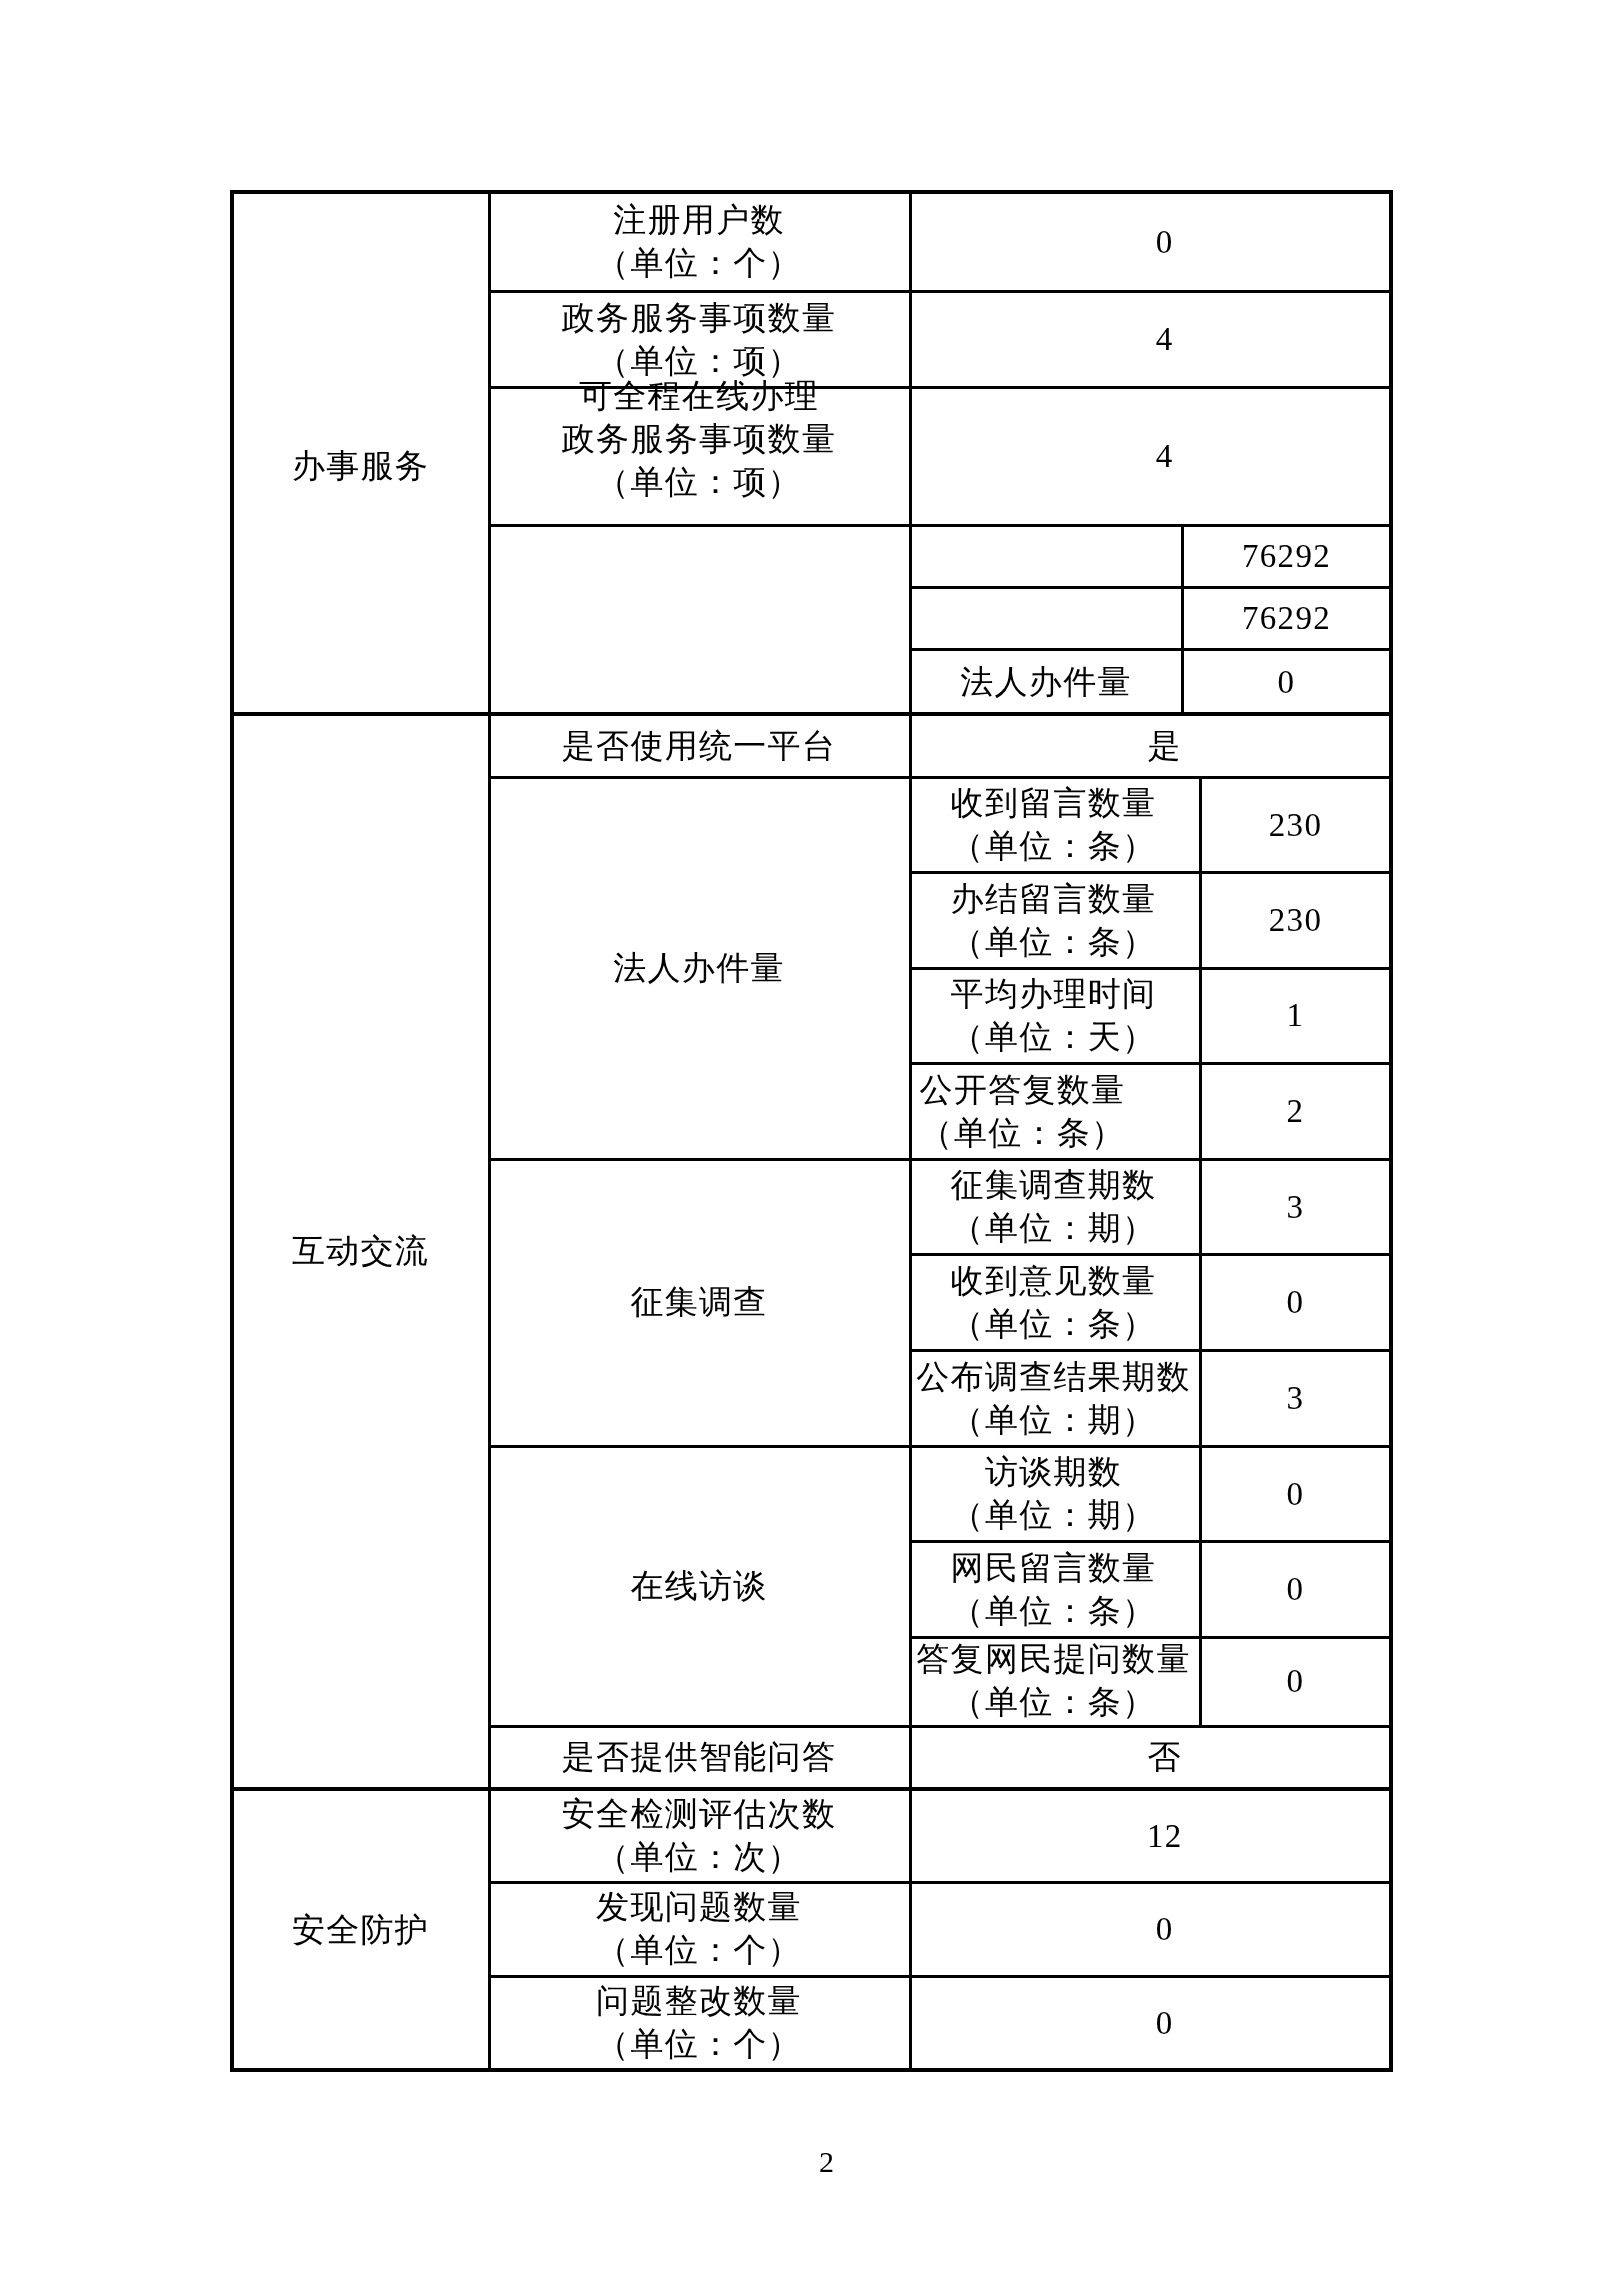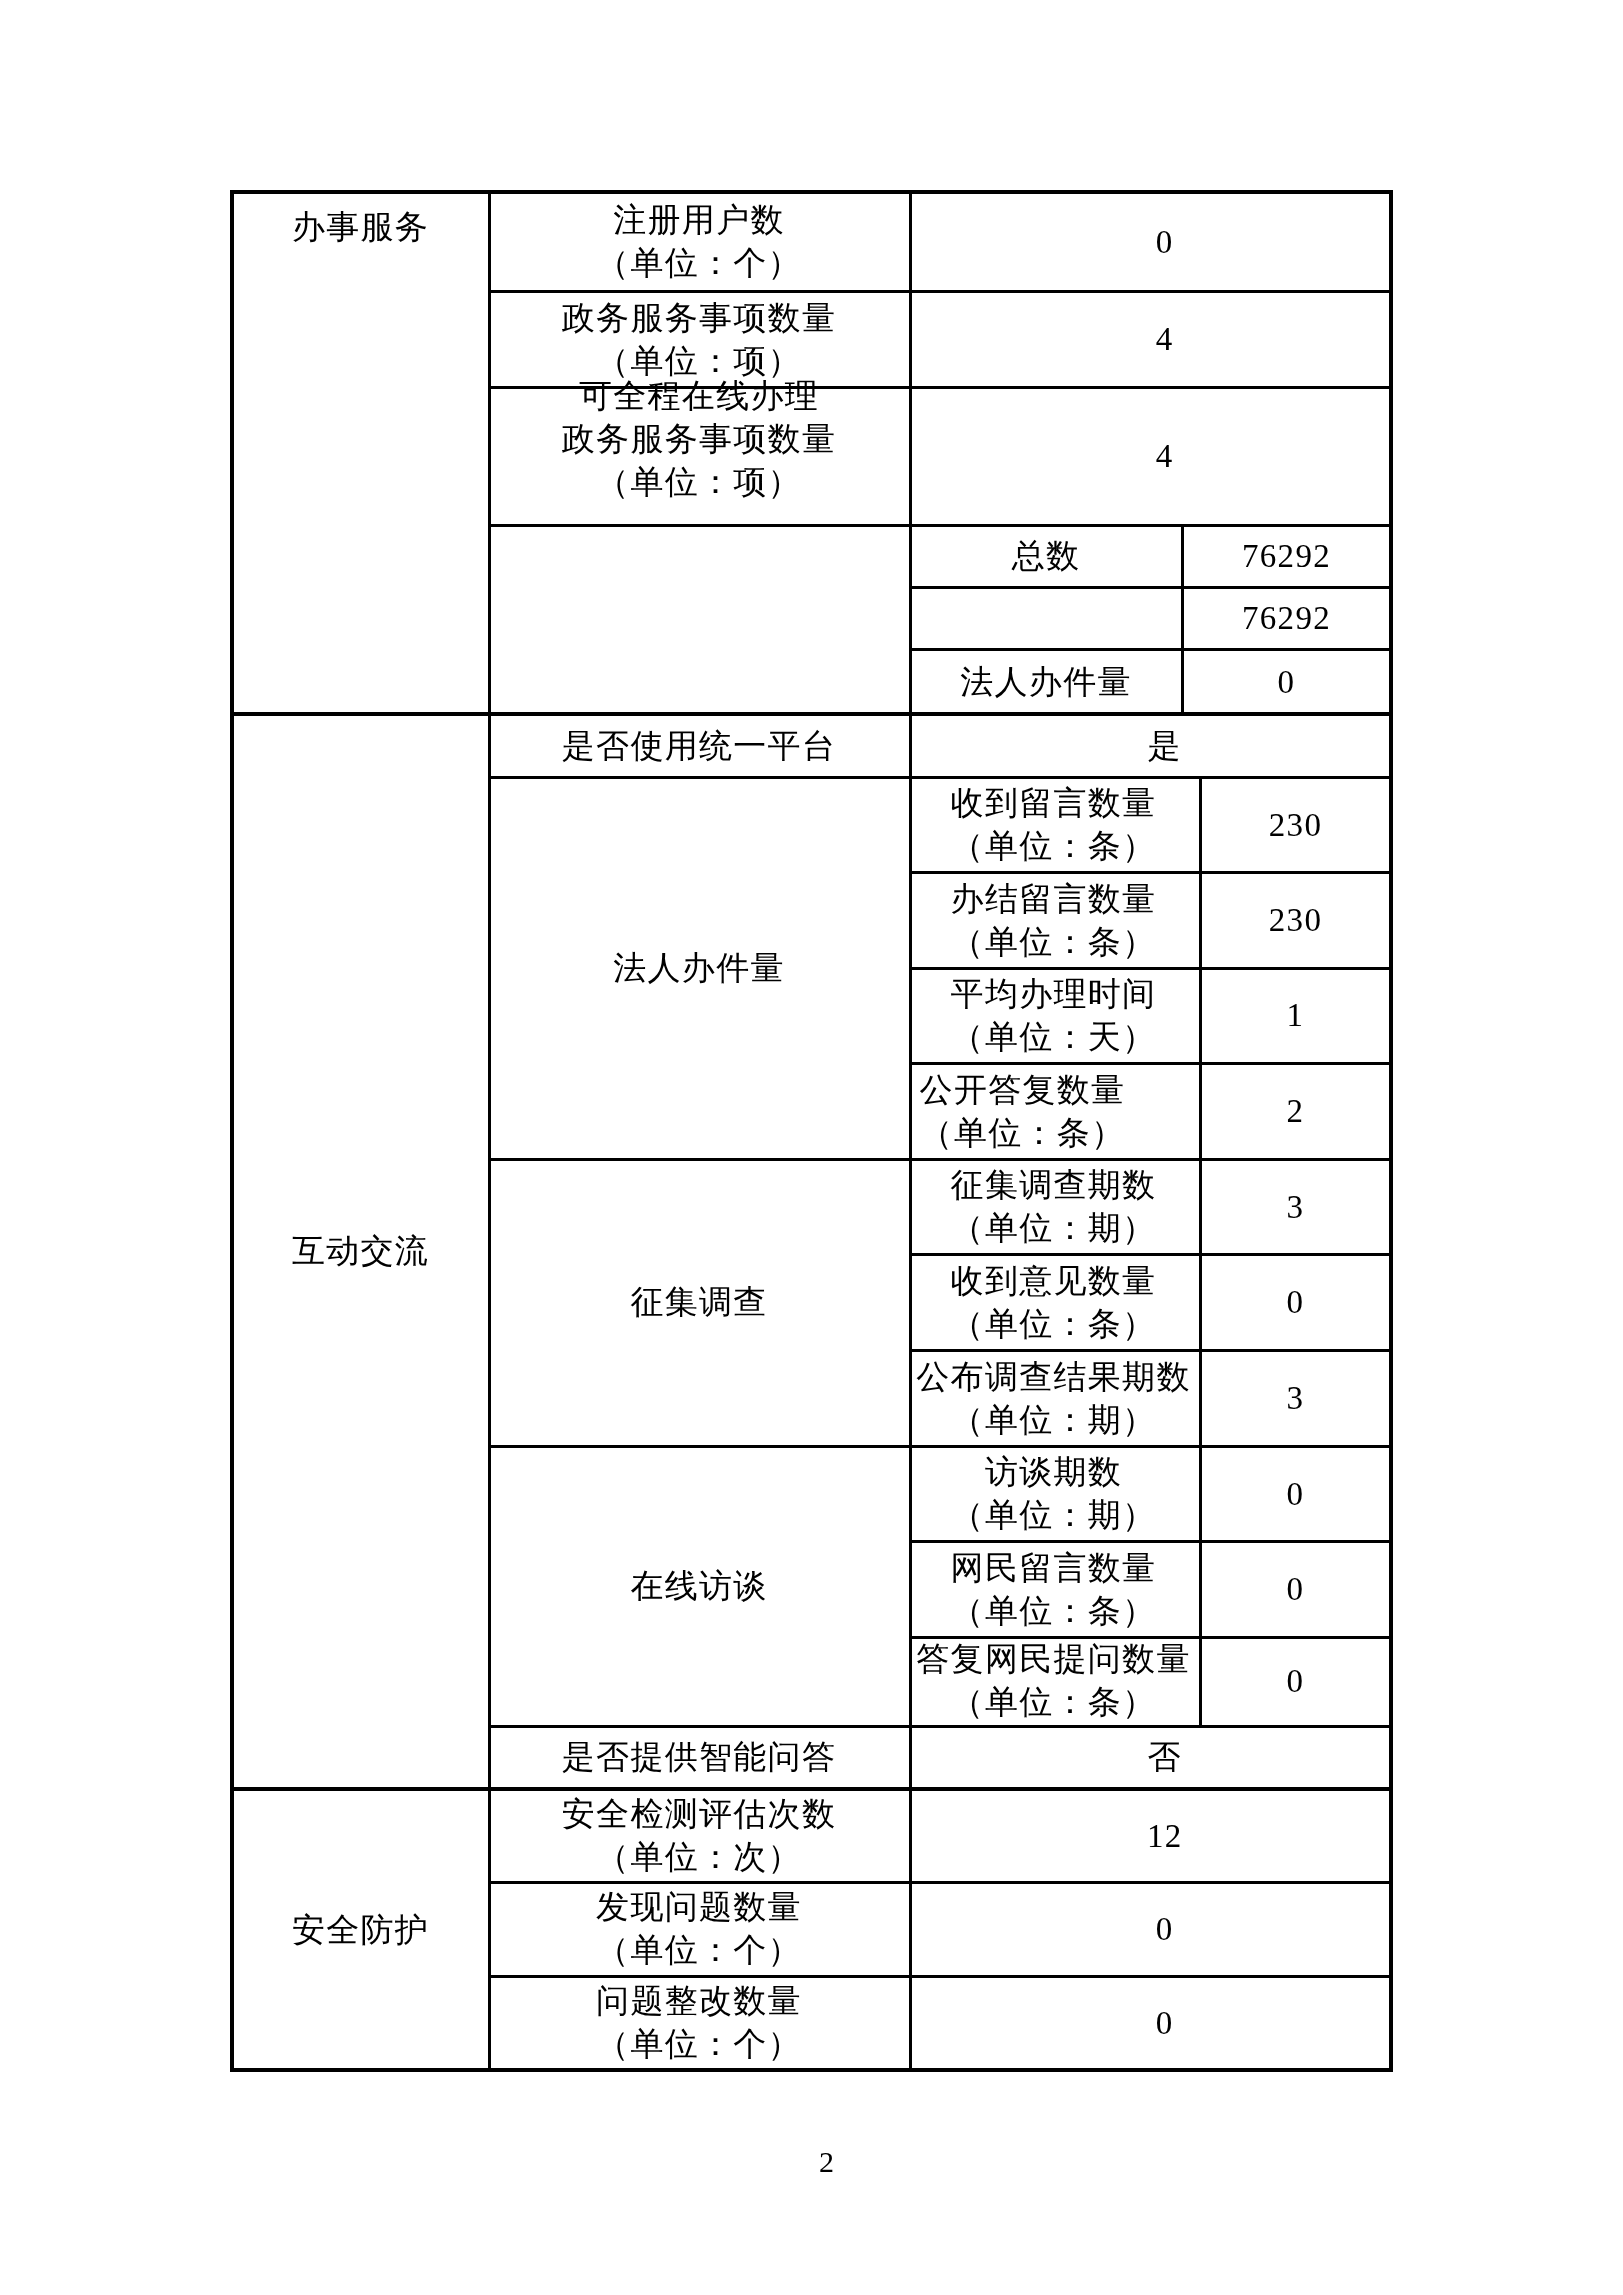--- a/index.html
+++ b/index.html
@@ -14,21 +14,21 @@
   }
   .cell{
     position:absolute;
     display:flex;flex-direction:column;
     align-items:center;justify-content:center;
     text-align:center;
     line-height:43px;
     letter-spacing:1.3px;
     white-space:nowrap;
   }
-  .cell.top-align{justify-content:flex-start;padding-top:12px;box-sizing:border-box;}
+  .cell.top-align{justify-content:center;padding-top:26px;box-sizing:border-box;}
   .cell.shift-r{padding-left:29.5px;box-sizing:border-box;}
   .hl,.vl{position:absolute;background:#000;}
   .pagenum{
     position:absolute;left:794px;top:2140px;width:65px;
     text-align:center;font-size:30px;line-height:43px;
   }
 </style>
 </head>
 <body>
 
@@ -93,23 +93,20 @@
 
   <div class="cell" style="left:490px;top:372px;width:418px;height:134px">
     <span>可全程在线办理</span>
     <span>政务服务事项数量</span>
     <span>（单位：项）</span>
   </div>
   <div class="cell shift-r" style="left:911px;top:389px;width:478px;height:134px">
     <span>4</span>
   </div>
 
-  <div class="cell" style="left:911px;top:527px;width:270px;height:59px">
-    <span>总数</span>
-  </div>
   <div class="cell" style="left:1184px;top:527px;width:205px;height:59px">
     <span>76292</span>
   </div>
   <div class="cell" style="left:1184px;top:588px;width:205px;height:60px">
     <span>76292</span>
   </div>
   <div class="cell" style="left:911px;top:651px;width:270px;height:62px">
     <span>法人办件量</span>
   </div>
   <div class="cell" style="left:1184px;top:651px;width:205px;height:62px">

